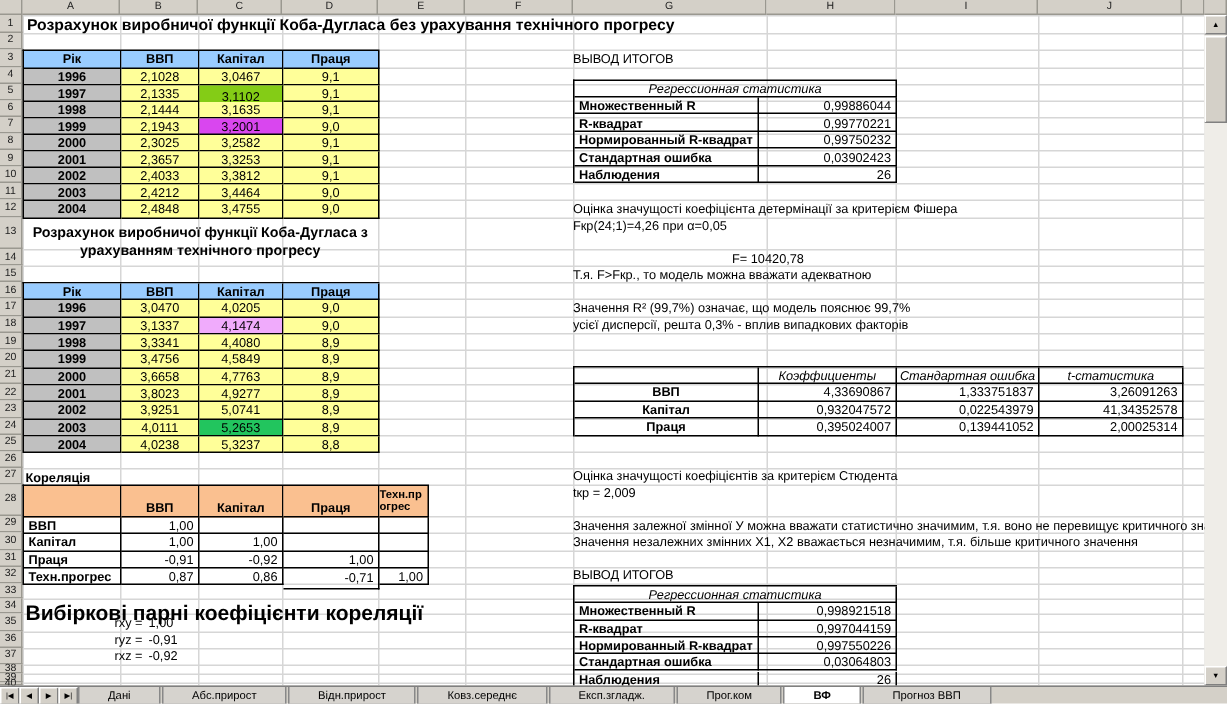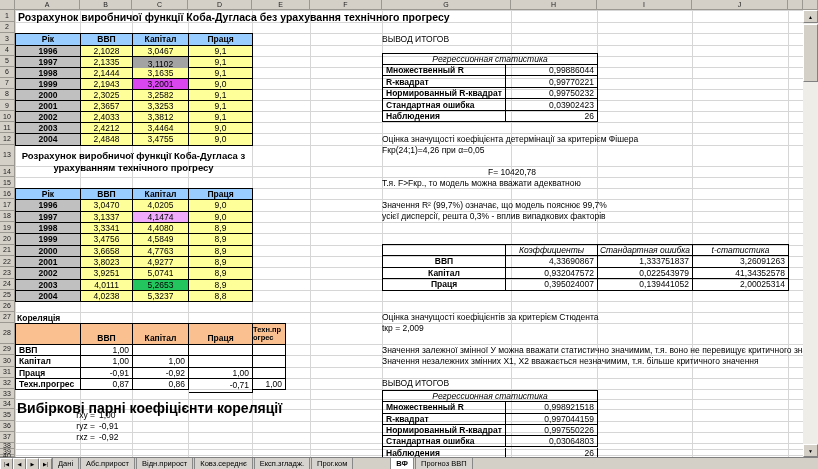--- a/index.html
+++ b/index.html
@@ -19,23 +19,23 @@
           box-sizing:border-box;display:flex;align-items:center;justify-content:center;
           font-size:7px;color:#222;}
   .vline{position:absolute;width:1px;background:#d6d6d6;}
   .hline{position:absolute;height:1px;background:#d6d6d6;}
   .freetext{position:absolute;white-space:nowrap;}
   .wrapcell{white-space:normal;line-height:8px;overflow-wrap:anywhere;}
   #tabbar{position:absolute;left:0;top:457px;width:818px;height:12px;background:#d4d0c8;
           border-top:1px solid #808080;display:flex;align-items:stretch;font-size:7.5px;}
   .navbtn{width:13px;display:flex;align-items:center;justify-content:center;background:#d4d0c8;
           border:1px solid #fff;border-right-color:#808080;border-bottom-color:#808080;font-size:5px;box-sizing:border-box;}
-  .tab{display:flex;align-items:center;padding:0 5px;background:#d6d3ce;border:1px solid #888;
+  .tab{display:flex;align-items:center;padding:0 19px;background:#d6d3ce;border:1px solid #888;
        border-top:none;margin-right:1px;box-sizing:border-box;}
-  .tab.active{background:#fff;font-weight:bold;margin-left:36px;}
+  .tab.active{background:#fff;font-weight:bold;}
   .sb{position:absolute;background:#d4d0c8;box-sizing:border-box;border:1px solid #fff;
       border-right-color:#808080;border-bottom-color:#808080;display:flex;align-items:center;justify-content:center;font-size:5px;}
   #vtrack{position:absolute;left:803px;top:10px;width:15px;height:447px;background:#efede8;}
 </style>
 </head>
 <body>
 
 <div id="sheet">
   <div id="grid">
       <div class="vline" style="left: 15px; top: 10px; height: 447px;"></div>
@@ -180,21 +180,21 @@
         <div class="cell ctr bold" style="left: 0px; top: 0px; width: 65px; height: 11.5px; background: rgb(153, 204, 255);">Рік</div>
         <div class="cell ctr bold" style="left: 65px; top: 0px; width: 52px; height: 11.5px; background: rgb(153, 204, 255);">ВВП</div>
         <div class="cell ctr bold" style="left: 117px; top: 0px; width: 56px; height: 11.5px; background: rgb(153, 204, 255);">Капітал</div>
         <div class="cell ctr bold" style="left: 173px; top: 0px; width: 64px; height: 11.5px; background: rgb(153, 204, 255);">Праця</div>
         <div class="cell ctr bold" style="left: 0px; top: 11.5px; width: 65px; height: 11px; background: rgb(192, 192, 192);">1996</div>
         <div class="cell ctr" style="left: 65px; top: 11.5px; width: 52px; height: 11px; background: rgb(255, 255, 153);">2,1028</div>
         <div class="cell ctr" style="left: 117px; top: 11.5px; width: 56px; height: 11px; background: rgb(255, 255, 153);">3,0467</div>
         <div class="cell ctr" style="left: 173px; top: 11.5px; width: 64px; height: 11px; background: rgb(255, 255, 153);">9,1</div>
         <div class="cell ctr bold" style="left: 0px; top: 22.5px; width: 65px; height: 11px; background: rgb(192, 192, 192);">1997</div>
         <div class="cell ctr" style="left: 65px; top: 22.5px; width: 52px; height: 11px; background: rgb(255, 255, 153);">2,1335</div>
-        <div class="cell ctr" style="left: 117px; top: 22.5px; width: 56px; height: 16px; background: #a3a3a3;">3,1102</div>
+        <div class="cell ctr" style="left: 117px; top: 22.5px; width: 56px; height: 16px; background: #84cc16;">3,1102</div>
         <div class="cell ctr" style="left: 173px; top: 22.5px; width: 64px; height: 11px; background: rgb(255, 255, 153);">9,1</div>
         <div class="cell ctr bold" style="left: 0px; top: 33.5px; width: 65px; height: 11px; background: rgb(192, 192, 192);">1998</div>
         <div class="cell ctr" style="left: 65px; top: 33.5px; width: 52px; height: 11px; background: rgb(255, 255, 153);">2,1444</div>
         <div class="cell ctr" style="left: 117px; top: 33.5px; width: 56px; height: 11px; background: rgb(255, 255, 153);">3,1635</div>
         <div class="cell ctr" style="left: 173px; top: 33.5px; width: 64px; height: 11px; background: rgb(255, 255, 153);">9,1</div>
         <div class="cell ctr bold" style="left: 0px; top: 44.5px; width: 65px; height: 11px; background: rgb(192, 192, 192);">1999</div>
         <div class="cell ctr" style="left: 65px; top: 44.5px; width: 52px; height: 11px; background: rgb(255, 255, 153);">2,1943</div>
         <div class="cell ctr" style="left: 117px; top: 44.5px; width: 56px; height: 11px; background: #d946ef;">3,2001</div>
         <div class="cell ctr" style="left: 173px; top: 44.5px; width: 64px; height: 11px; background: rgb(255, 255, 153);">9,0</div>
         <div class="cell ctr bold" style="left: 0px; top: 55.5px; width: 65px; height: 11.5px; background: rgb(192, 192, 192);">2000</div>

